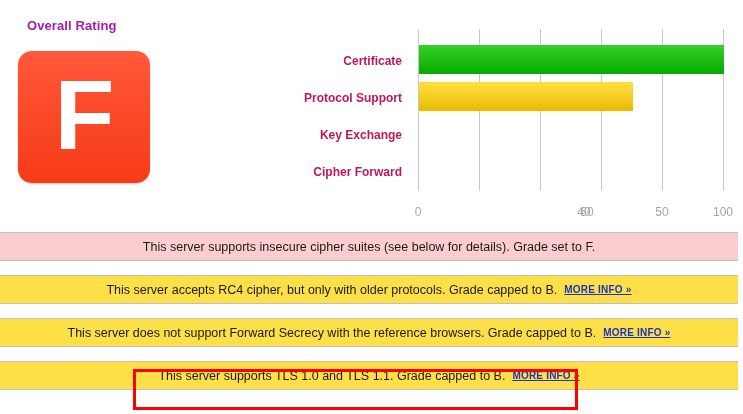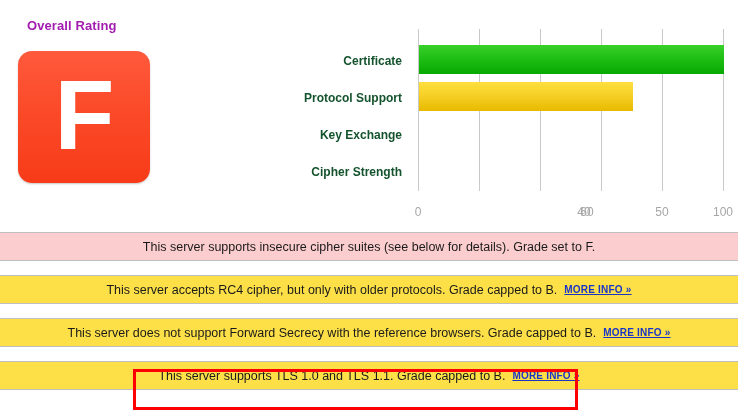--- a/index.html
+++ b/index.html
@@ -43,21 +43,21 @@
   
   #chart { position: absolute; left: 300px; top: 24px; width: 430px; height: 200px; }
 
   #cat-labels {
     position: absolute; left: 0; top: 19px;
     width: 111px; height: 148px;
   }
   .cat-label {
     height: 37px; line-height: 37px;
     text-align: right;
-    font-size: 12px; font-weight: bold; color: #14532d;
+    font-size: 12px; font-weight: bold; color: #be185d;
     white-space: nowrap; padding-right: 9px;
   }
 
   #plot {
     position: absolute; left: 118px; top: 5px;
     width: 305px; height: 176px;
   }
   #grid { position: absolute; left: 0; top: 0; width: 100%; height: 162px; }
   .gridline {
     position: absolute; top: 0; width: 1px; height: 162px;
@@ -128,21 +128,21 @@
 
     <div id="grade-badge">
       <span id="grade-letter">F</span>
     </div>
 
     <div id="chart">
       <div id="cat-labels">
           <div class="cat-label">Certificate</div>
           <div class="cat-label">Protocol Support</div>
           <div class="cat-label">Key Exchange</div>
-          <div class="cat-label">Cipher Strength</div>
+          <div class="cat-label">Cipher Forward</div>
         </div>
       <div id="plot">
         <div id="grid">
             <div class="gridline" style="left: 0px;"></div>
             <div class="gridline" style="left: 61px;"></div>
             <div class="gridline" style="left: 122px;"></div>
             <div class="gridline" style="left: 183px;"></div>
             <div class="gridline" style="left: 244px;"></div>
             <div class="gridline" style="left: 305px;"></div>
           </div>

